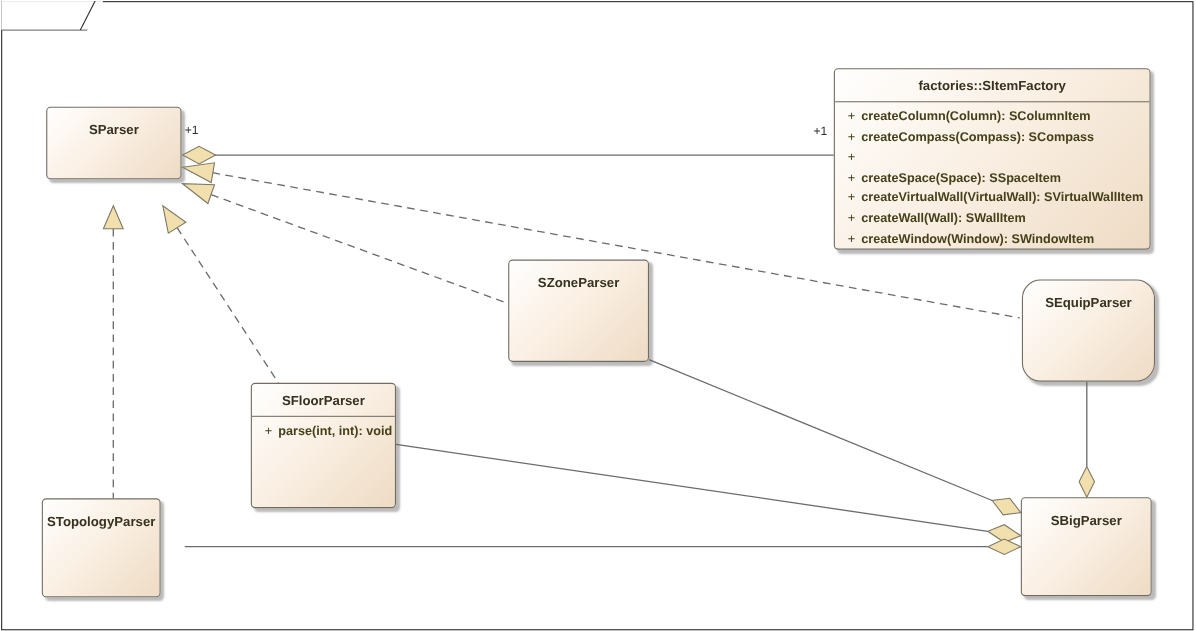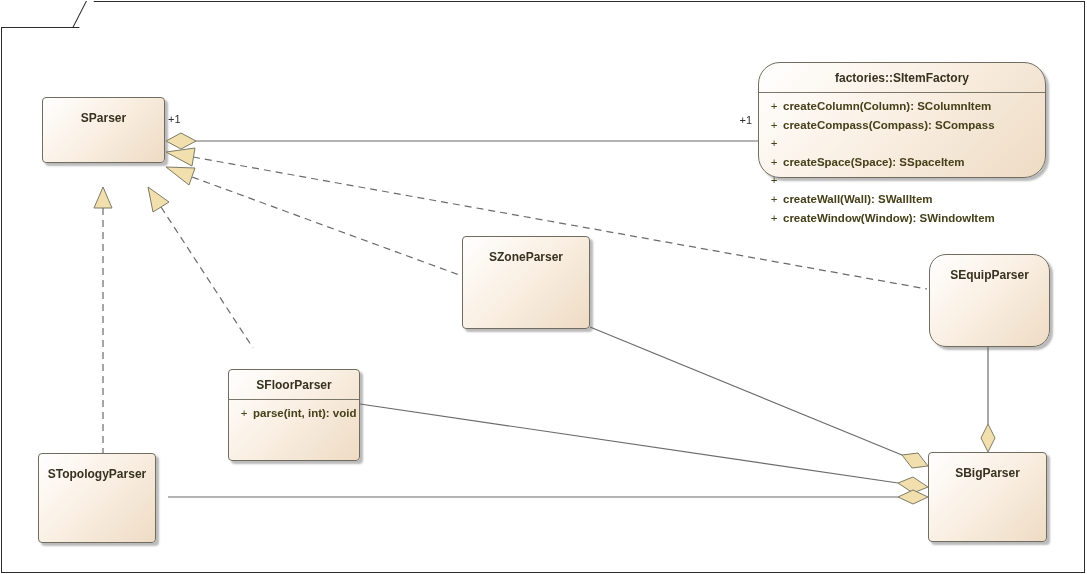--- a/index.html
+++ b/index.html
@@ -56,73 +56,74 @@
 <div class="canvas">
 
   <div class="frame"></div>
   <div class="frame-tab"></div>
   <div class="frame-tab-label">class parser</div>
 
   <div class="uml-class" style="left:42px; top:97px; width:123px; height:66px;">
     <div class="title">SParser</div>
   </div>
 
-  <div class="uml-class compartmented" style="left:758px; top:62px; width:288px; height:116px;border-radius:22px;">
+  <div class="uml-class compartmented" style="left:758px; top:62px; width:288px; height:165px;">
     <div class="title">factories::SItemFactory</div>
     <div class="separator"></div>
     <div class="methods">
       <div class="method-row">
         <span class="vis">+</span>
         <span class="sig">createColumn(Column): SColumnItem</span>
       </div>
       <div class="method-row">
         <span class="vis">+</span>
         <span class="sig">createCompass(Compass): SCompass</span>
       </div>
       <div class="method-row">
         <span class="vis">+</span>
       </div>
       <div class="method-row">
         <span class="vis">+</span>
         <span class="sig">createSpace(Space): SSpaceItem</span>
       </div>
       <div class="method-row">
         <span class="vis">+</span>
+        <span class="sig">createVirtualWall(VirtualWall): SVirtualWallItem</span>
       </div>
       <div class="method-row">
         <span class="vis">+</span>
         <span class="sig">createWall(Wall): SWallItem</span>
       </div>
       <div class="method-row">
         <span class="vis">+</span>
         <span class="sig">createWindow(Window): SWindowItem</span>
       </div>
     </div>
   </div>
 
   <div class="uml-class" style="left:462px; top:236px; width:128px; height:93px;">
     <div class="title">SZoneParser</div>
   </div>
 
   <div class="uml-class" style="left:929px; top:254px; width:121px; height:93px;border-radius:17px;">
     <div class="title">SEquipParser</div>
   </div>
 
-  <div class="uml-class compartmented" style="left:228px; top:348px; width:132px; height:92px;margin-top:21px;">
+  <div class="uml-class compartmented" style="left:228px; top:348px; width:132px; height:114px;">
     <div class="title">SFloorParser</div>
     <div class="separator"></div>
     <div class="methods">
       <div class="method-row">
         <span class="vis">+</span>
         <span class="sig">parse(int, int): void</span>
       </div>
     </div>
   </div>
 
-  <div class="uml-class" style="left:38px; top:453px; width:118px; height:90px;">
+  <div class="uml-class" style="left:38px; top:453px; width:108px; height:90px;">
     <div class="title">STopologyParser</div>
   </div>
 
   <div class="uml-class" style="left:928px; top:452px; width:119px; height:90px;">
     <div class="title">SBigParser</div>
   </div>
 
   <div class="mult-label" style="left:168px; top:113px;">+1</div>
   <div class="mult-label" style="left:730px; top:114px; width:22px; text-align:right;">+1</div>
 

